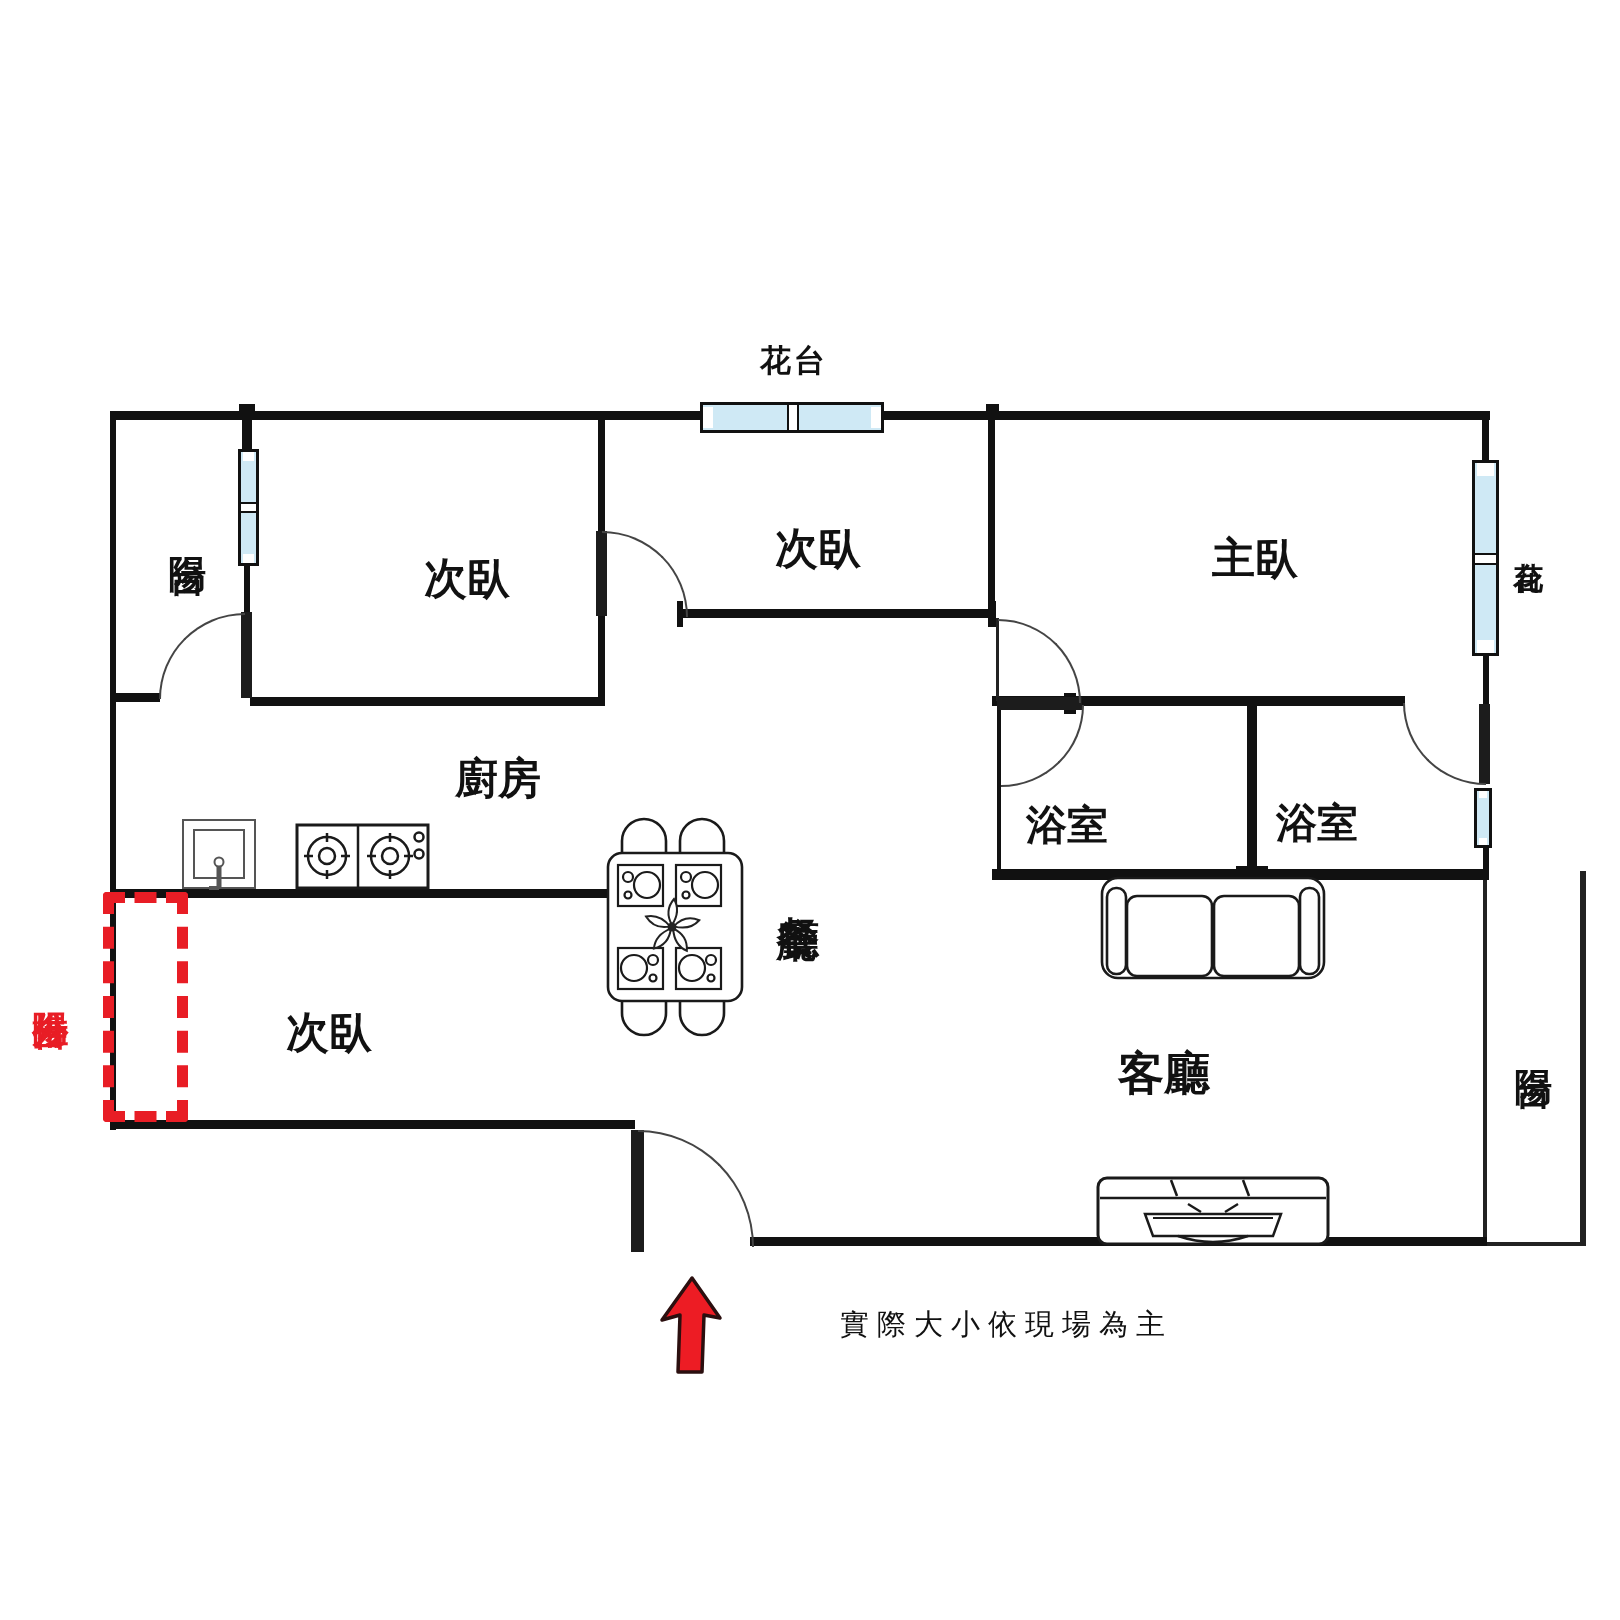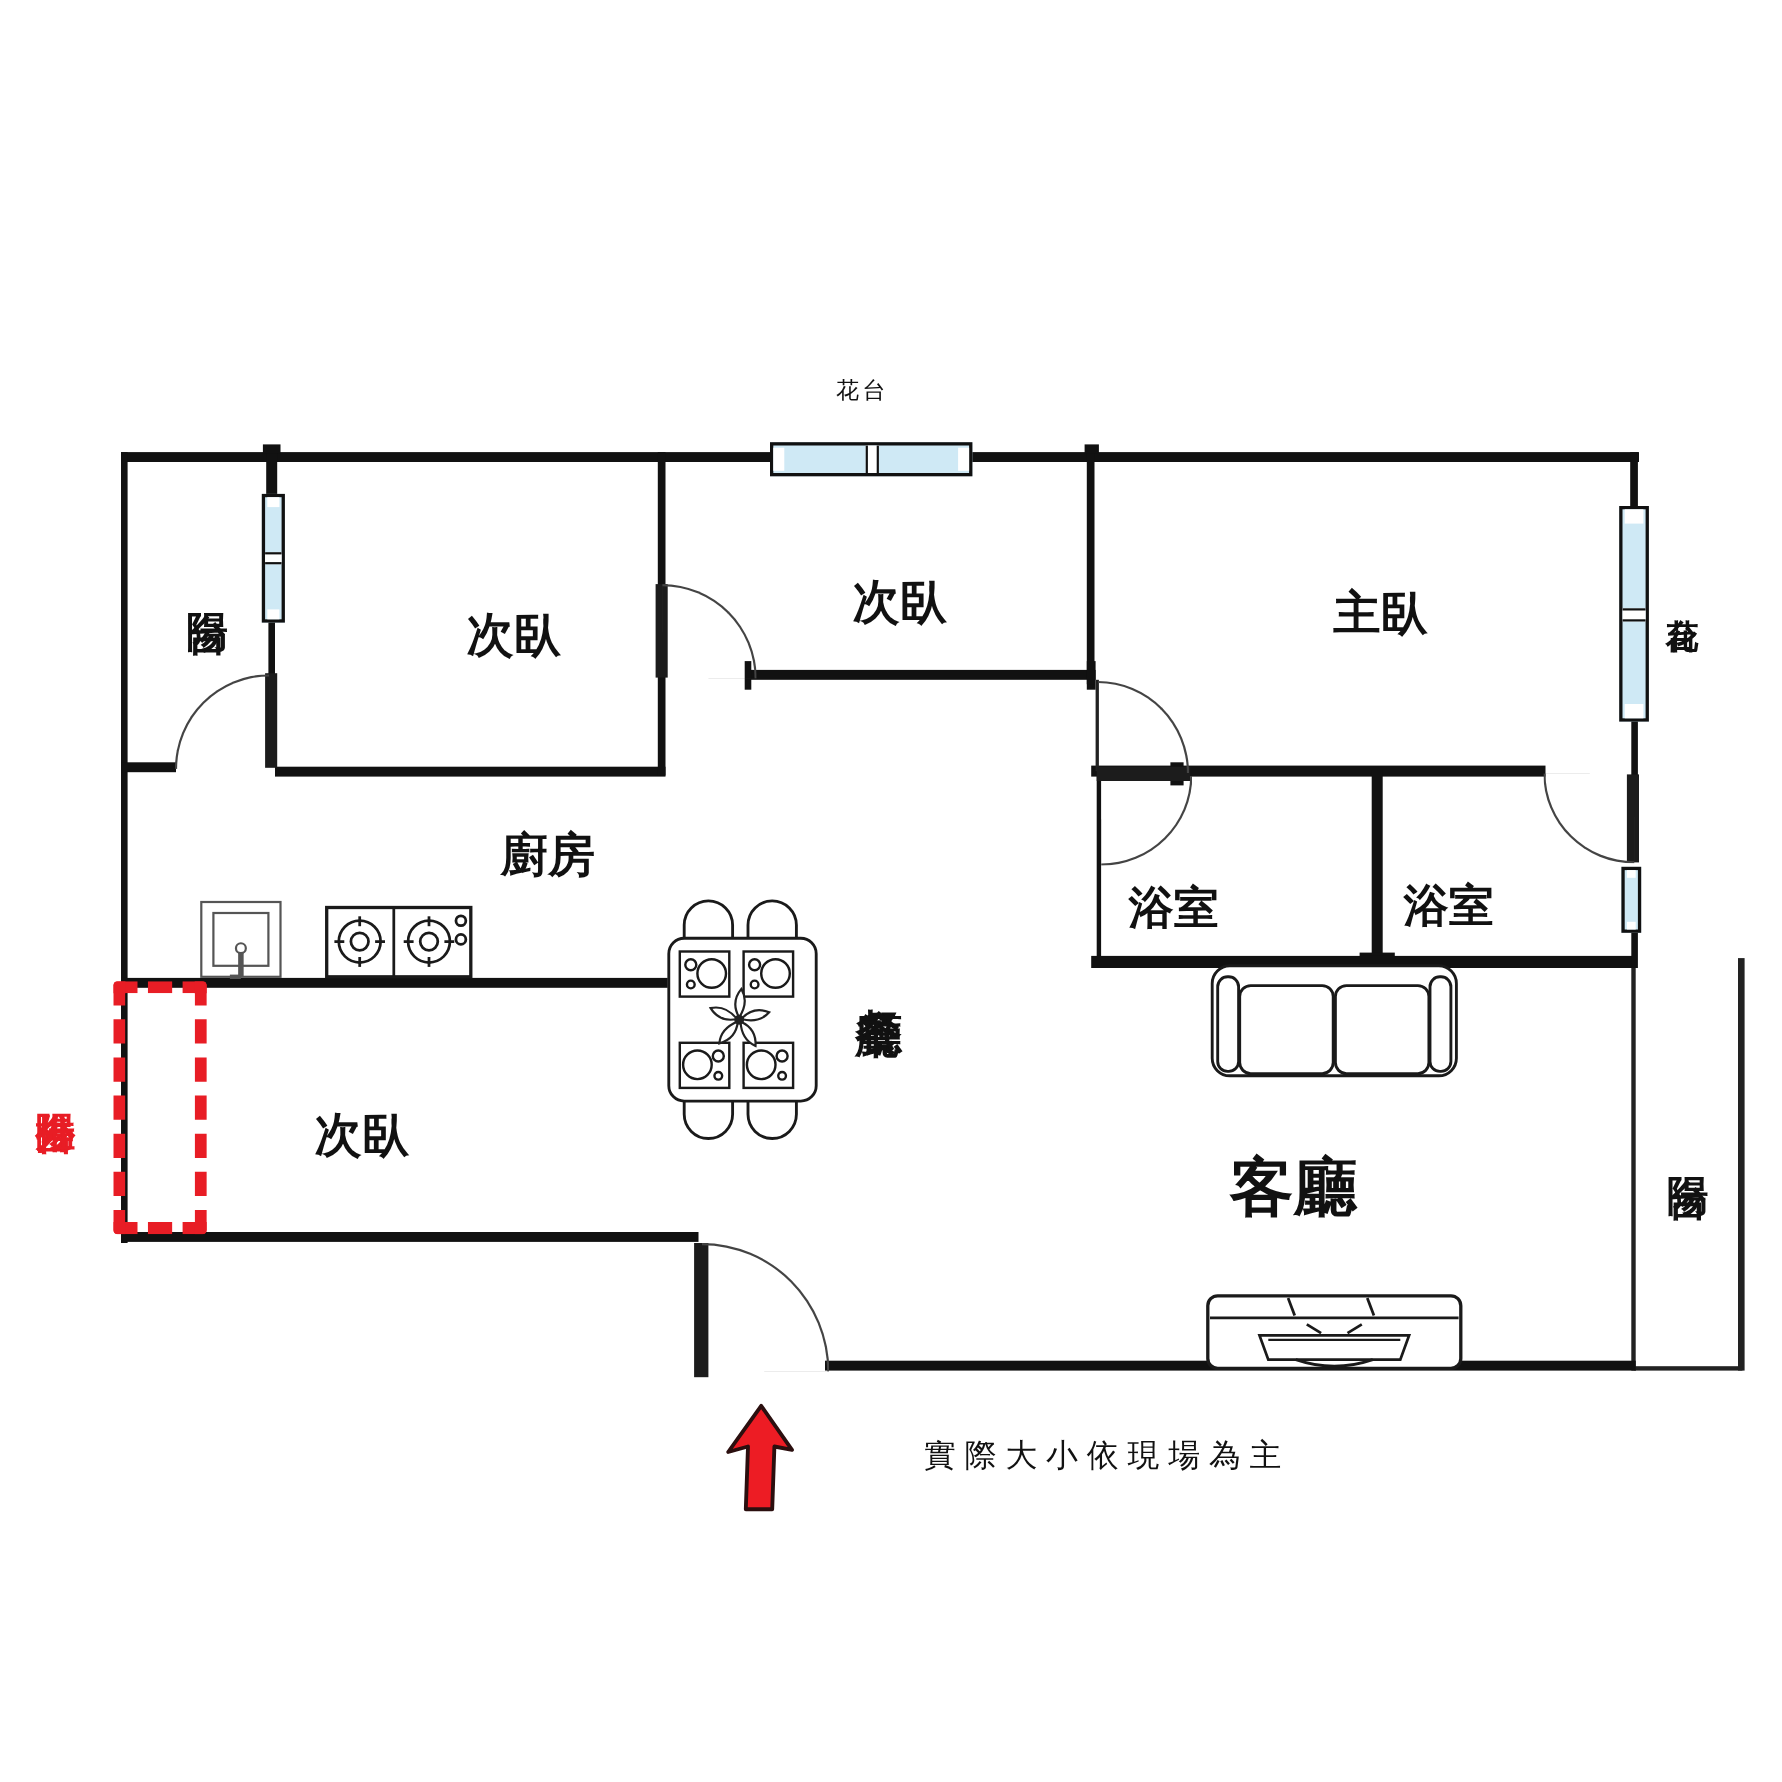--- a/index.html
+++ b/index.html
@@ -97,25 +97,25 @@
 
   <div class="dashed-box" style="left:103px;top:892px;width:85px;height:230px"></div>
 
   <div class="lbl v" style="left:167px;top:527px;font-size:38px">陽台</div>
   <div class="lbl" style="left:424px;top:556px;font-size:43px">次臥</div>
   <div class="lbl" style="left:775px;top:526px;font-size:43px">次臥</div>
   <div class="lbl" style="left:1212px;top:536px;font-size:43px">主臥</div>
   <div class="lbl" style="left:455px;top:756px;font-size:43px">廚房</div>
   <div class="lbl" style="left:286px;top:1010px;font-size:43px">次臥</div>
   <div class="lbl v" style="left:776px;top:882px;font-size:43px">餐廳</div>
-  <div class="lbl" style="left:1118px;top:1050px;font-size:58px">客廳</div>
+  <div class="lbl" style="left:1118px;top:1050px;font-size:46px">客廳</div>
   <div class="lbl" style="left:1026px;top:804px;font-size:41px">浴室</div>
   <div class="lbl" style="left:1276px;top:802px;font-size:41px">浴室</div>
   <div class="lbl v" style="left:1513px;top:1040px;font-size:38px">陽台</div>
-  <div class="lbl" style="left:760px;top:345px;font-size:21px;letter-spacing:3px;font-weight:400">花台</div>
+  <div class="lbl" style="left:760px;top:345px;font-size:31px;letter-spacing:3px;font-weight:700">花台</div>
   <div class="lbl v" style="left:1513px;top:538px;font-size:30px;font-weight:600">花台</div>
   <div class="lbl v red" style="left:32px;top:984px;font-size:36px">陽台外推</div>
   <div class="lbl" style="left:840px;top:1309px;font-size:29px;letter-spacing:8px;font-weight:400">實際大小依現場為主</div>
 
   <svg style="left:179px;top:816px" width="80" height="78" viewBox="0 0 80 78">
     <rect x="4" y="4" width="72" height="68" fill="#fff" stroke="#555" stroke-width="2"></rect>
     <rect x="15" y="14" width="50" height="48" fill="#fff" stroke="#555" stroke-width="2"></rect>
     <circle cx="40" cy="46" r="4.5" fill="#fff" stroke="#555" stroke-width="2"></circle>
     <rect x="37.5" y="50" width="5" height="22" fill="#555"></rect>
     <rect x="30" y="70" width="10" height="4" fill="#555"></rect>

